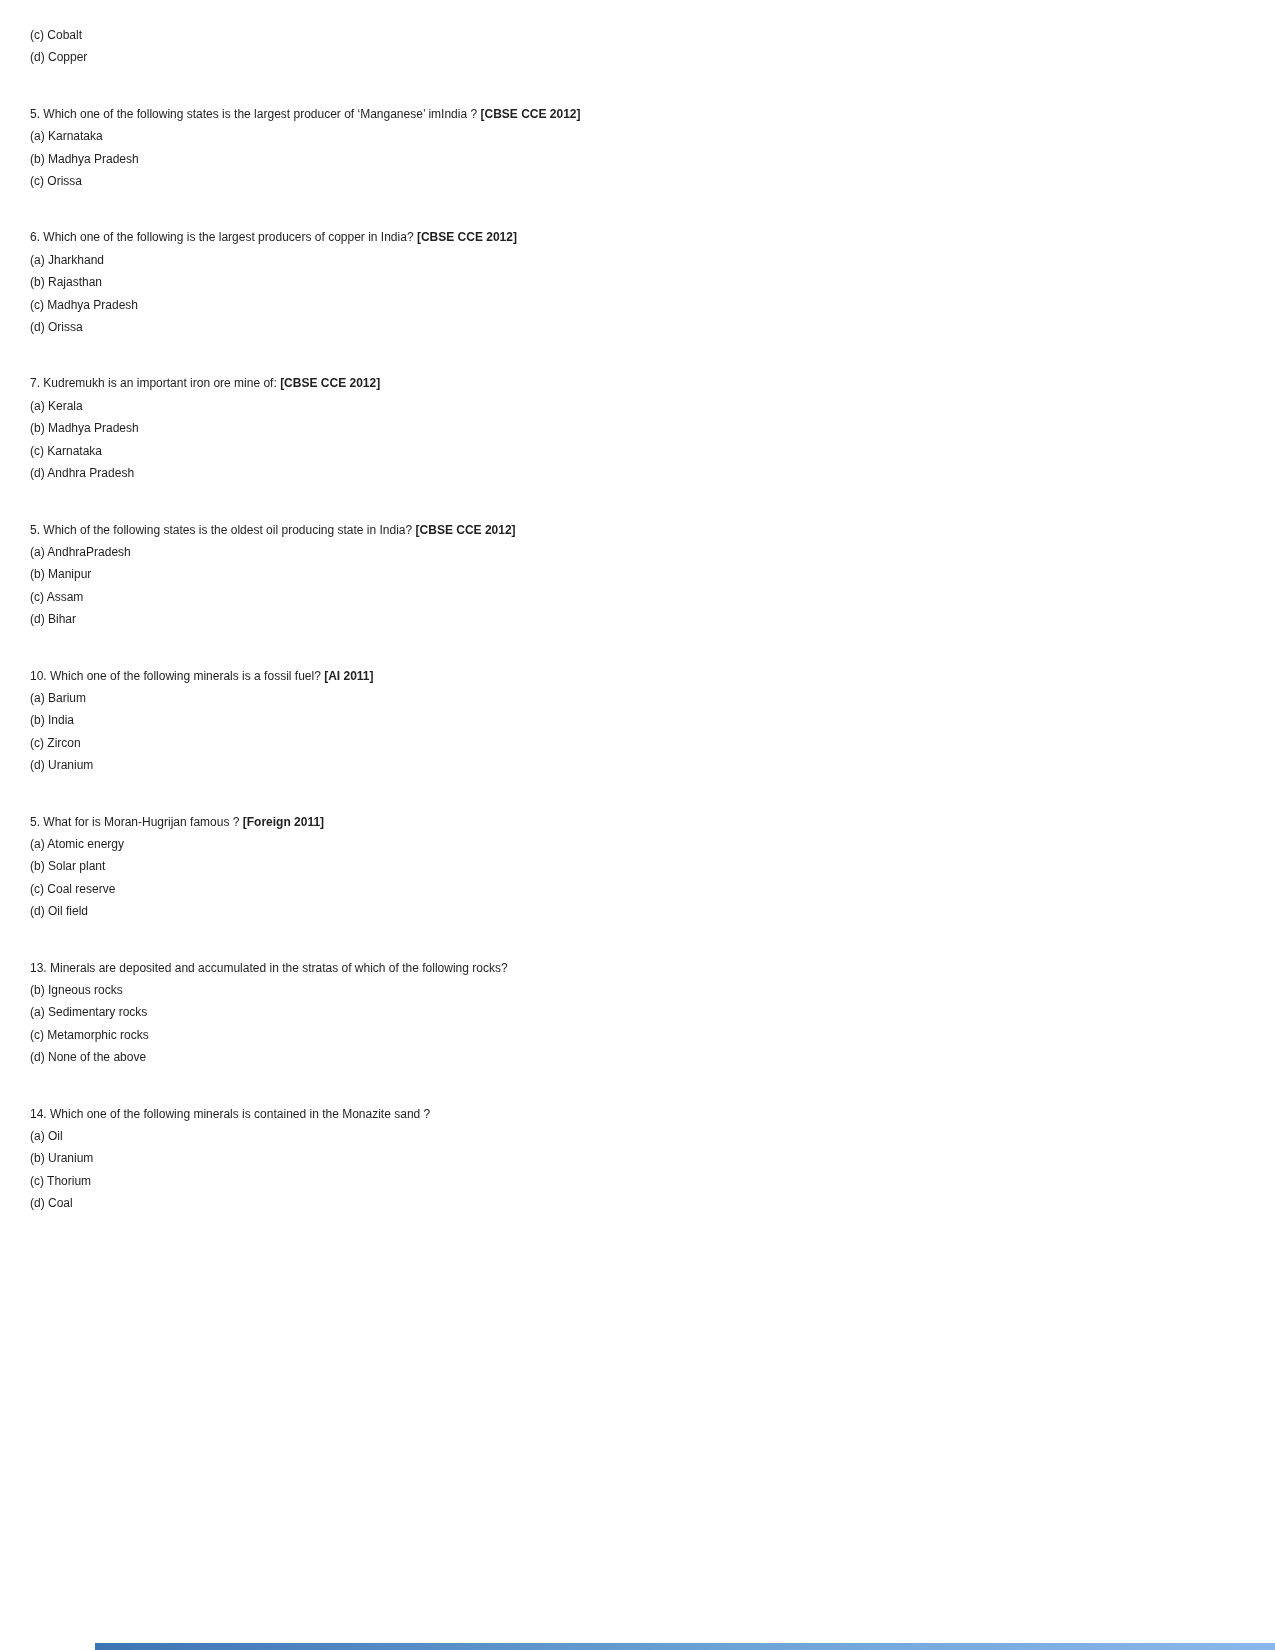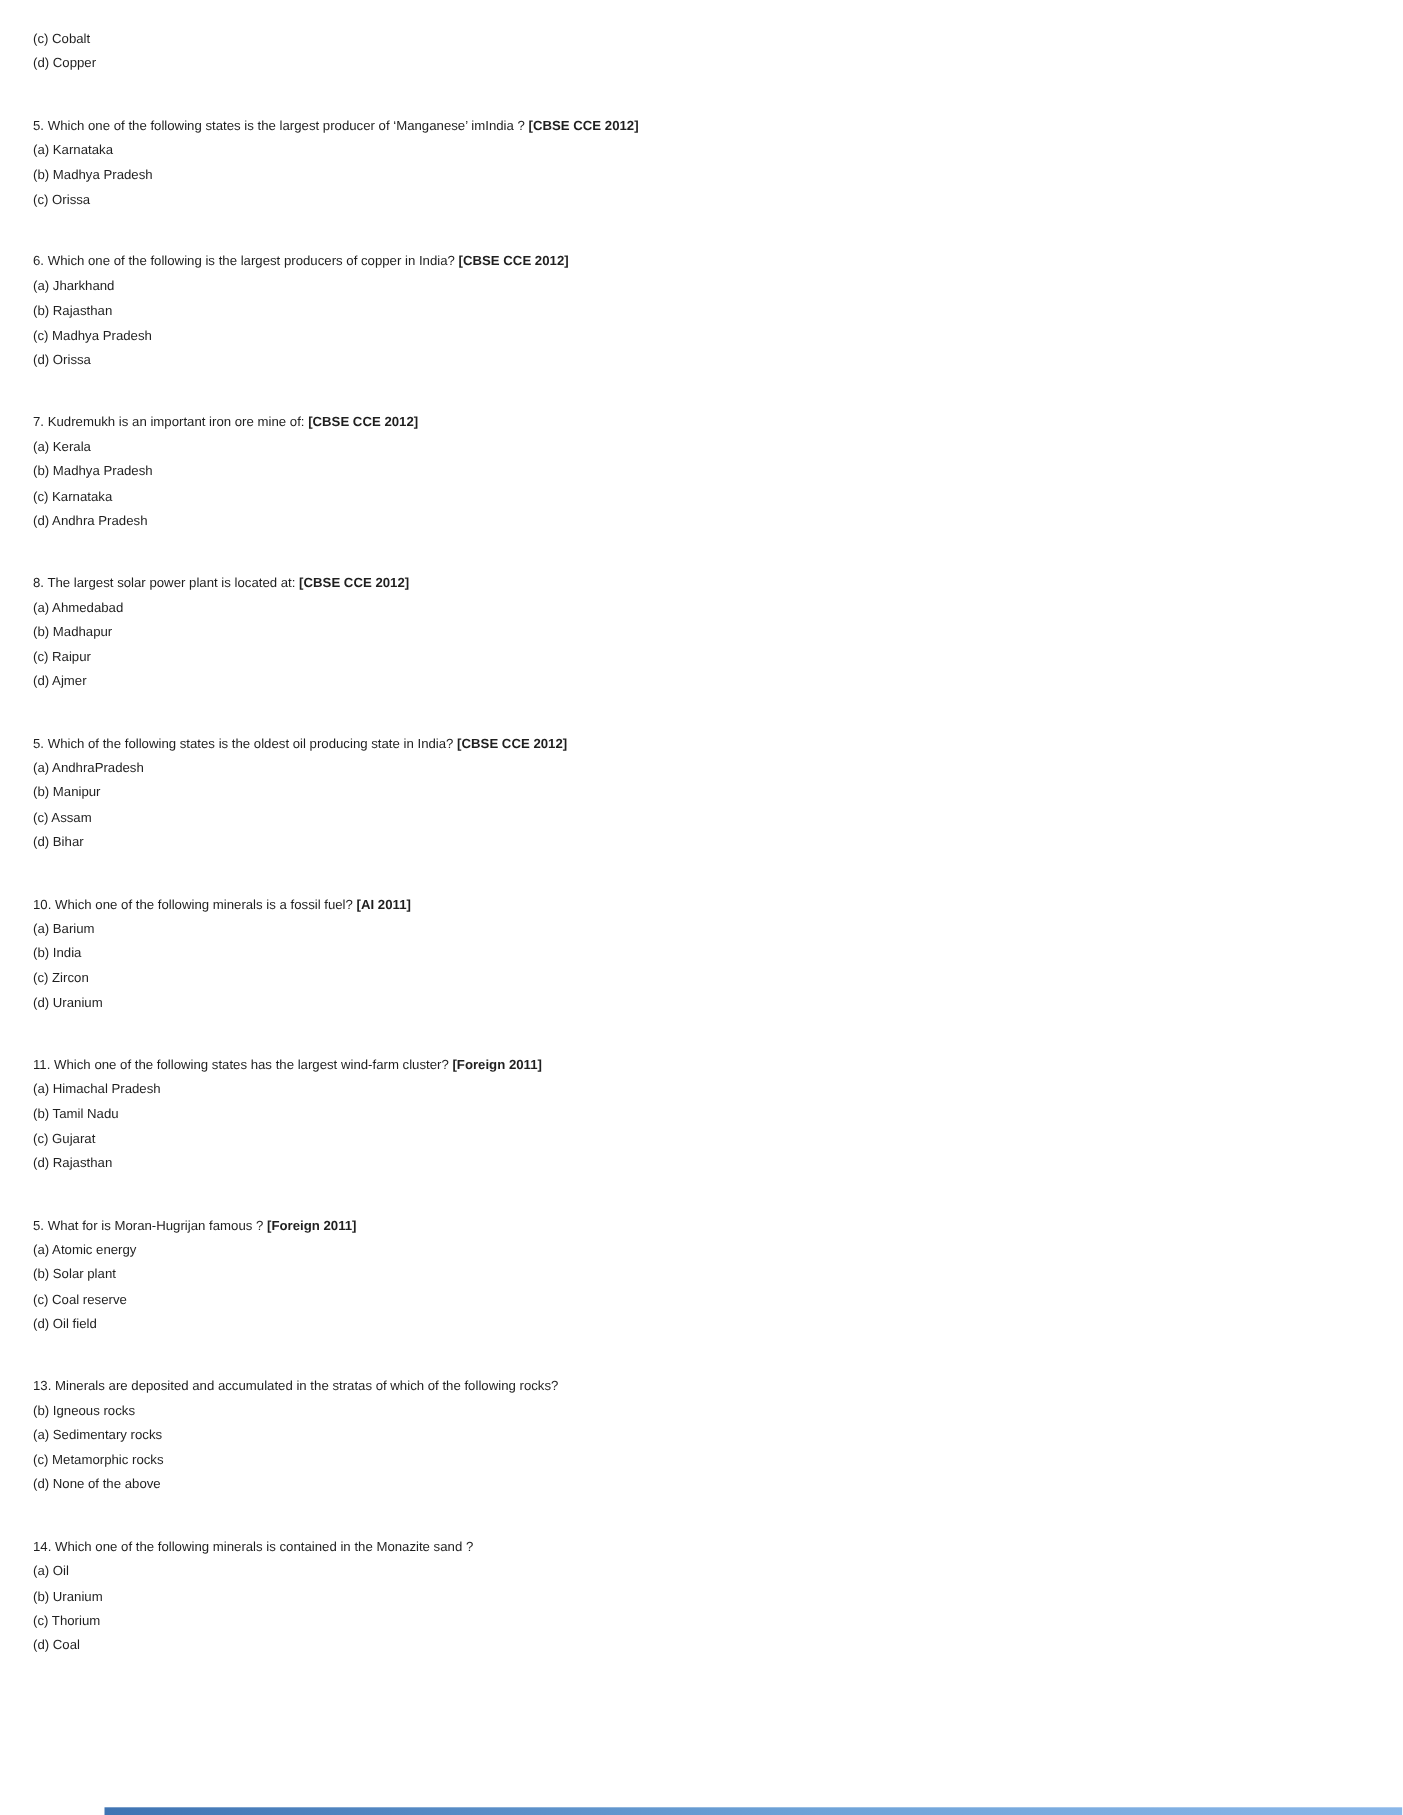--- a/index.html
+++ b/index.html
@@ -61,51 +61,37 @@
     </div>
 
     <div class="q-block">
       <div class="line"><span>7. Kudremukh is an important iron ore mine of: </span><b class="tag">[CBSE CCE 2012]</b></div>
       <div class="line">(a) Kerala</div>
       <div class="line">(b) Madhya Pradesh</div>
       <div class="line">(c) Karnataka</div>
       <div class="line">(d) Andhra Pradesh</div>
     </div>
 
-    <div class="q-block">
-      <div class="line"><span>8. The largest solar power plant is located at: </span><b class="tag">[CBSE CCE 2012]</b></div>
-      <div class="line">(a) Ahmedabad</div>
-      <div class="line">(b) Madhapur</div>
-      <div class="line">(c) Raipur</div>
-      <div class="line">(d) Ajmer</div>
-    </div>
 
     <div class="q-block">
       <div class="line"><span>5. Which of the following states is the oldest oil producing state in India? </span><b class="tag">[CBSE CCE 2012]</b></div>
       <div class="line">(a) AndhraPradesh</div>
       <div class="line">(b) Manipur</div>
       <div class="line">(c) Assam</div>
       <div class="line">(d) Bihar</div>
     </div>
 
     <div class="q-block">
       <div class="line"><span>10. Which one of the following minerals is a fossil fuel? </span><b class="tag">[AI 2011]</b></div>
       <div class="line">(a) Barium</div>
       <div class="line">(b) India</div>
       <div class="line">(c) Zircon</div>
       <div class="line">(d) Uranium</div>
     </div>
 
-    <div class="q-block">
-      <div class="line"><span>11. Which one of the following states has the largest wind-farm cluster? </span><b class="tag">[Foreign 2011]</b></div>
-      <div class="line">(a) Himachal Pradesh</div>
-      <div class="line">(b) Tamil Nadu</div>
-      <div class="line">(c) Gujarat</div>
-      <div class="line">(d) Rajasthan</div>
-    </div>
 
     <div class="q-block">
       <div class="line"><span>5. What for is Moran-Hugrijan famous ? </span><b class="tag">[Foreign 2011]</b></div>
       <div class="line">(a) Atomic energy</div>
       <div class="line">(b) Solar plant</div>
       <div class="line">(c) Coal reserve</div>
       <div class="line">(d) Oil field</div>
     </div>
 
     <div class="q-block">

